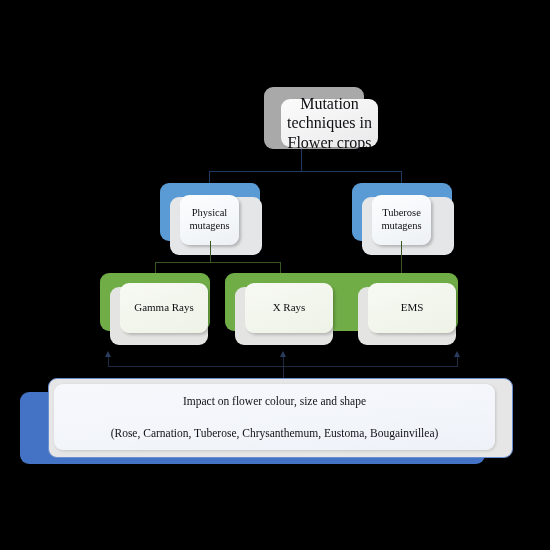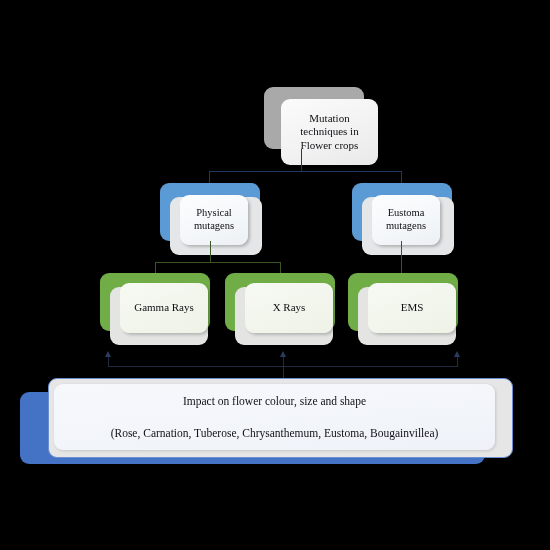--- a/index.html
+++ b/index.html
@@ -49,34 +49,34 @@
   }
 
   
   .node-title .back {
     background: #a9a9a9;
   }
   .node-title .front {
     left: 17px;
     top: 12px;
     width: 97px;
-    height: 66px;
+    height: 48px;
     background: linear-gradient(160deg, #fbfbfb 0%, #f2f2f2 55%, #e9e9e9 100%);
     box-shadow: 1px 1px 2px rgba(0,0,0,0.18);
-    font-size: 11px;
+    font-size: 16px;
   }
 
   
   .node-blue .back {
     background: #5b9bd5;
   }
   .node-blue .front {
     left: 20px;
     top: 12px;
-    width: 68px;
+    width: 59px;
     height: 50px;
     background: linear-gradient(160deg, #fcfdfe 0%, #f4f7fa 60%, #eceff3 100%);
     box-shadow: 2px 2px 3px rgba(0,0,0,0.22);
     font-size: 10.5px;
   }
   .node-blue .mid {
     position: absolute;
     left: 10px;
     top: 14px;
     width: 92px;
@@ -199,41 +199,41 @@
     <div class="front">
       <span class="lbl">Physical
 mutagens</span>
     </div>
   </div>
 
   <div class="node node-blue" style="left:352px; top:183px; width:100px; height:58px;">
     <div class="back"></div>
     <div class="mid"></div>
     <div class="front">
-      <span class="lbl">Eustoma
+      <span class="lbl">Tuberose
 mutagens</span>
     </div>
   </div>
 
   <div class="conn-green" style="left:210px; top:241px; width:1px; height:22px;"></div>
   <div class="conn-green" style="left:155px; top:262px; width:126px; height:1px;"></div>
   <div class="conn-green" style="left:155px; top:262px; width:1px; height:13px;"></div>
   <div class="conn-green" style="left:280px; top:262px; width:1px; height:13px;"></div>
 
   <div class="conn-green" style="left:401px; top:241px; width:1px; height:34px;"></div>
 
   <div class="node node-green" style="left:100px; top:273px; width:110px; height:58px;">
     <div class="back"></div>
     <div class="mid"></div>
     <div class="front">
       <span class="lbl">Gamma Rays</span>
     </div>
   </div>
 
-  <div class="node node-green" style="left:225px; top:273px; width:110px; height:58px;">
+  <div class="node node-green" style="left:225px; top:273px; width:110px; height:58px;padding-left:40px;">
     <div class="back"></div>
     <div class="mid"></div>
     <div class="front">
       <span class="lbl">X Rays</span>
     </div>
   </div>
 
   <div class="node node-green" style="left:348px; top:273px; width:110px; height:58px;">
     <div class="back"></div>
     <div class="mid"></div>

